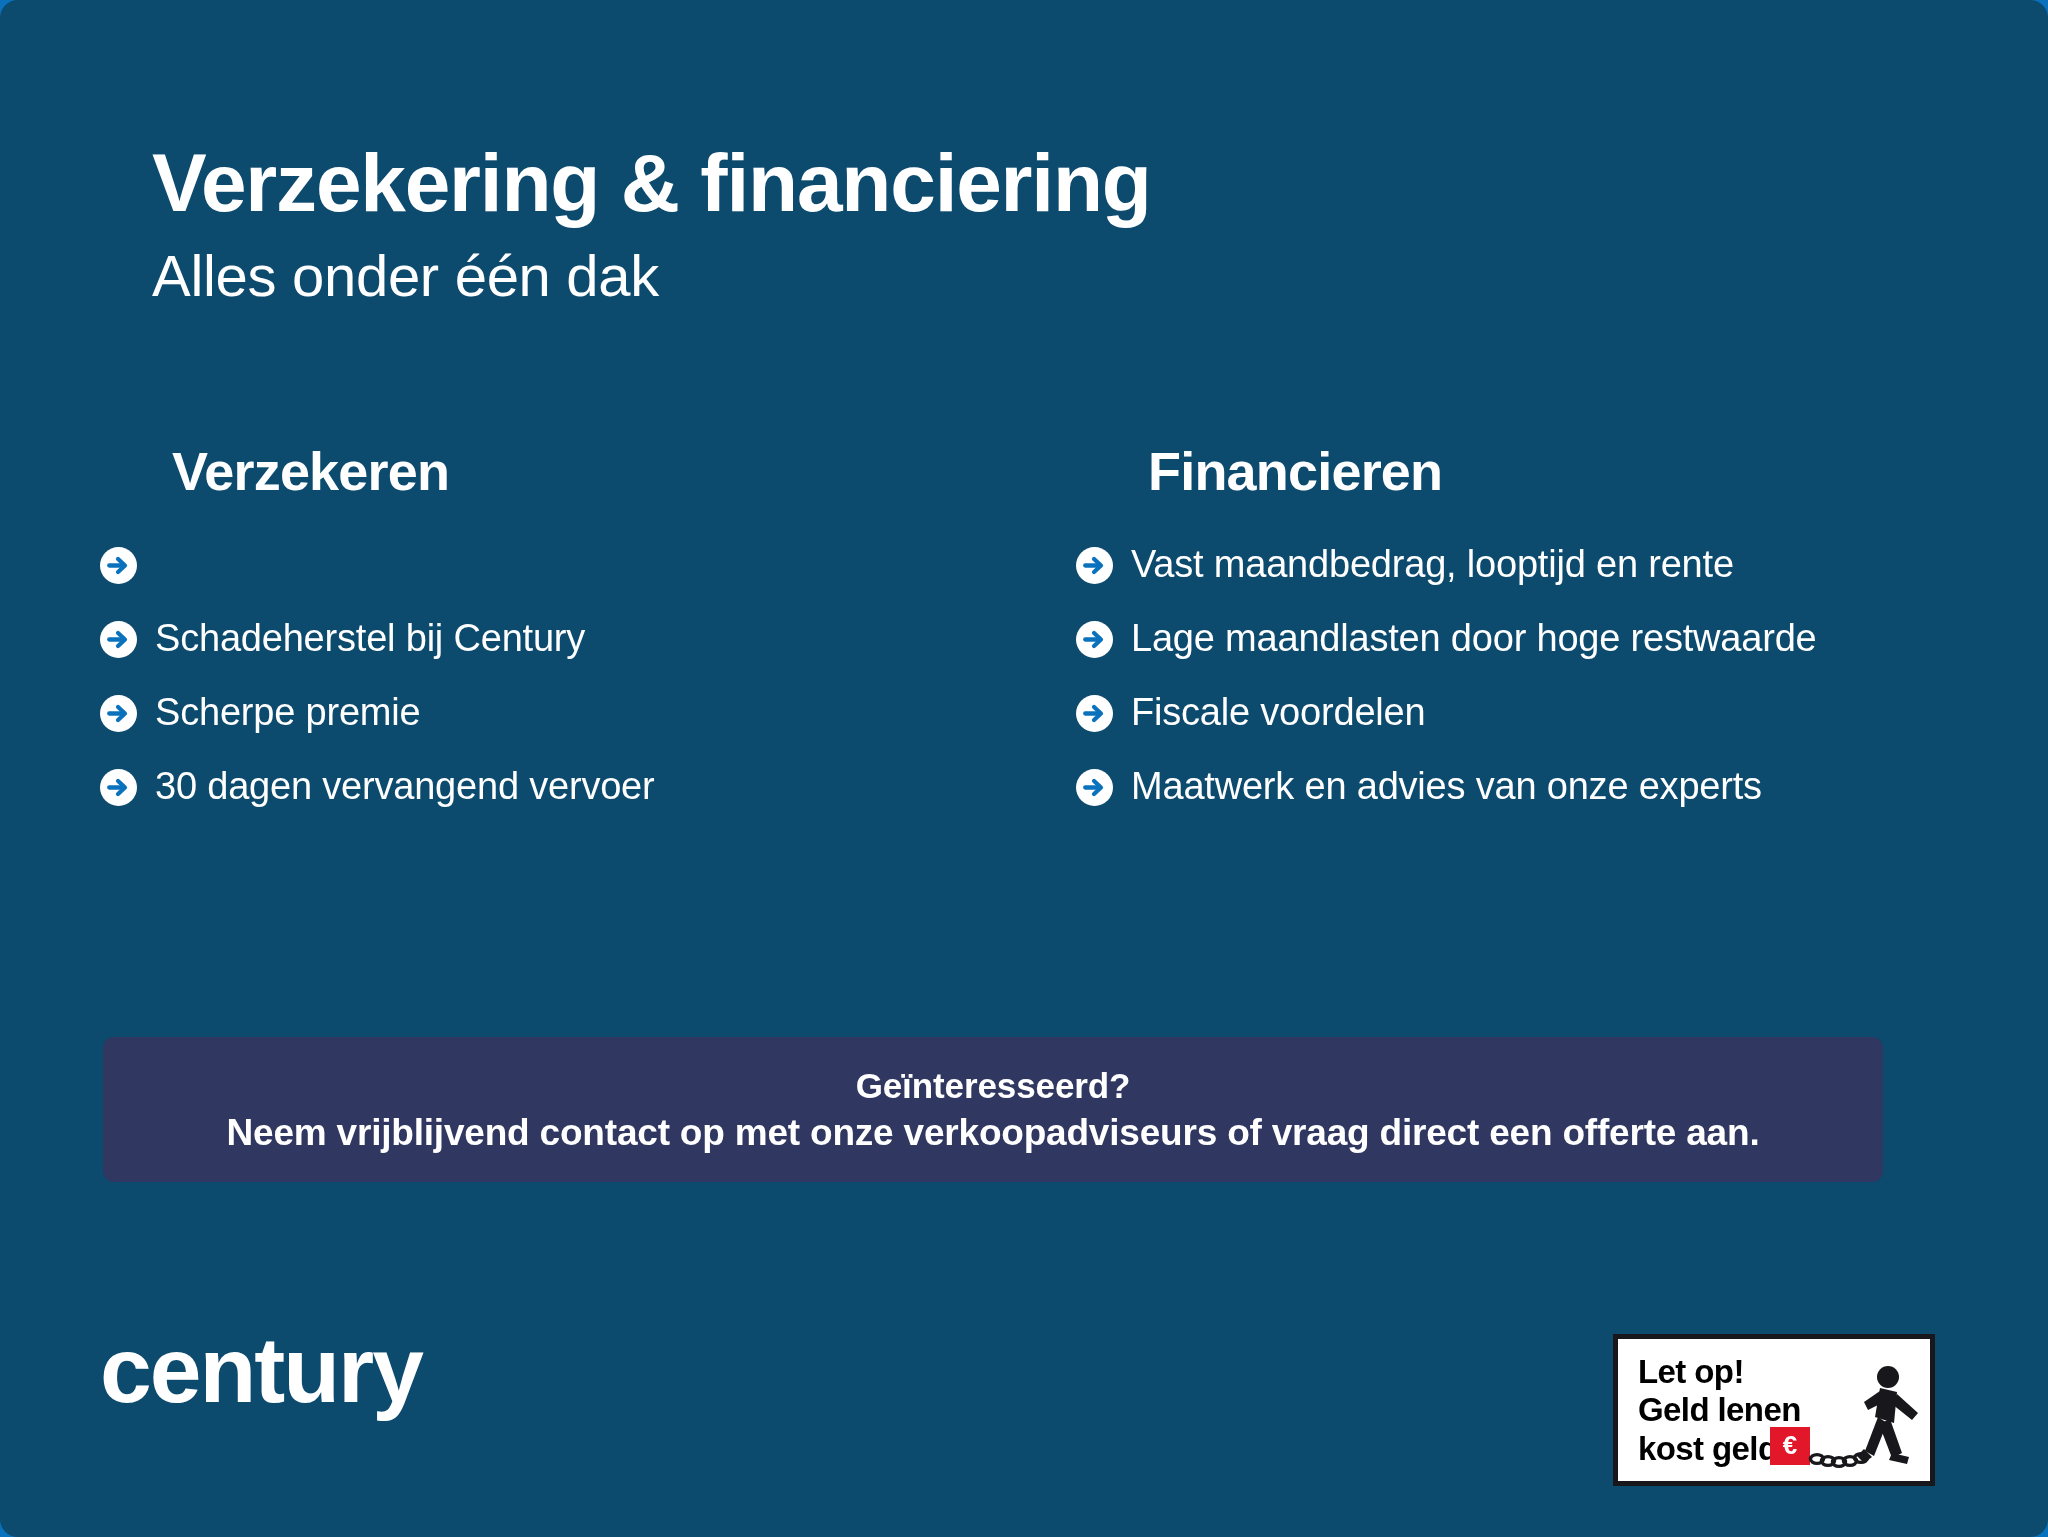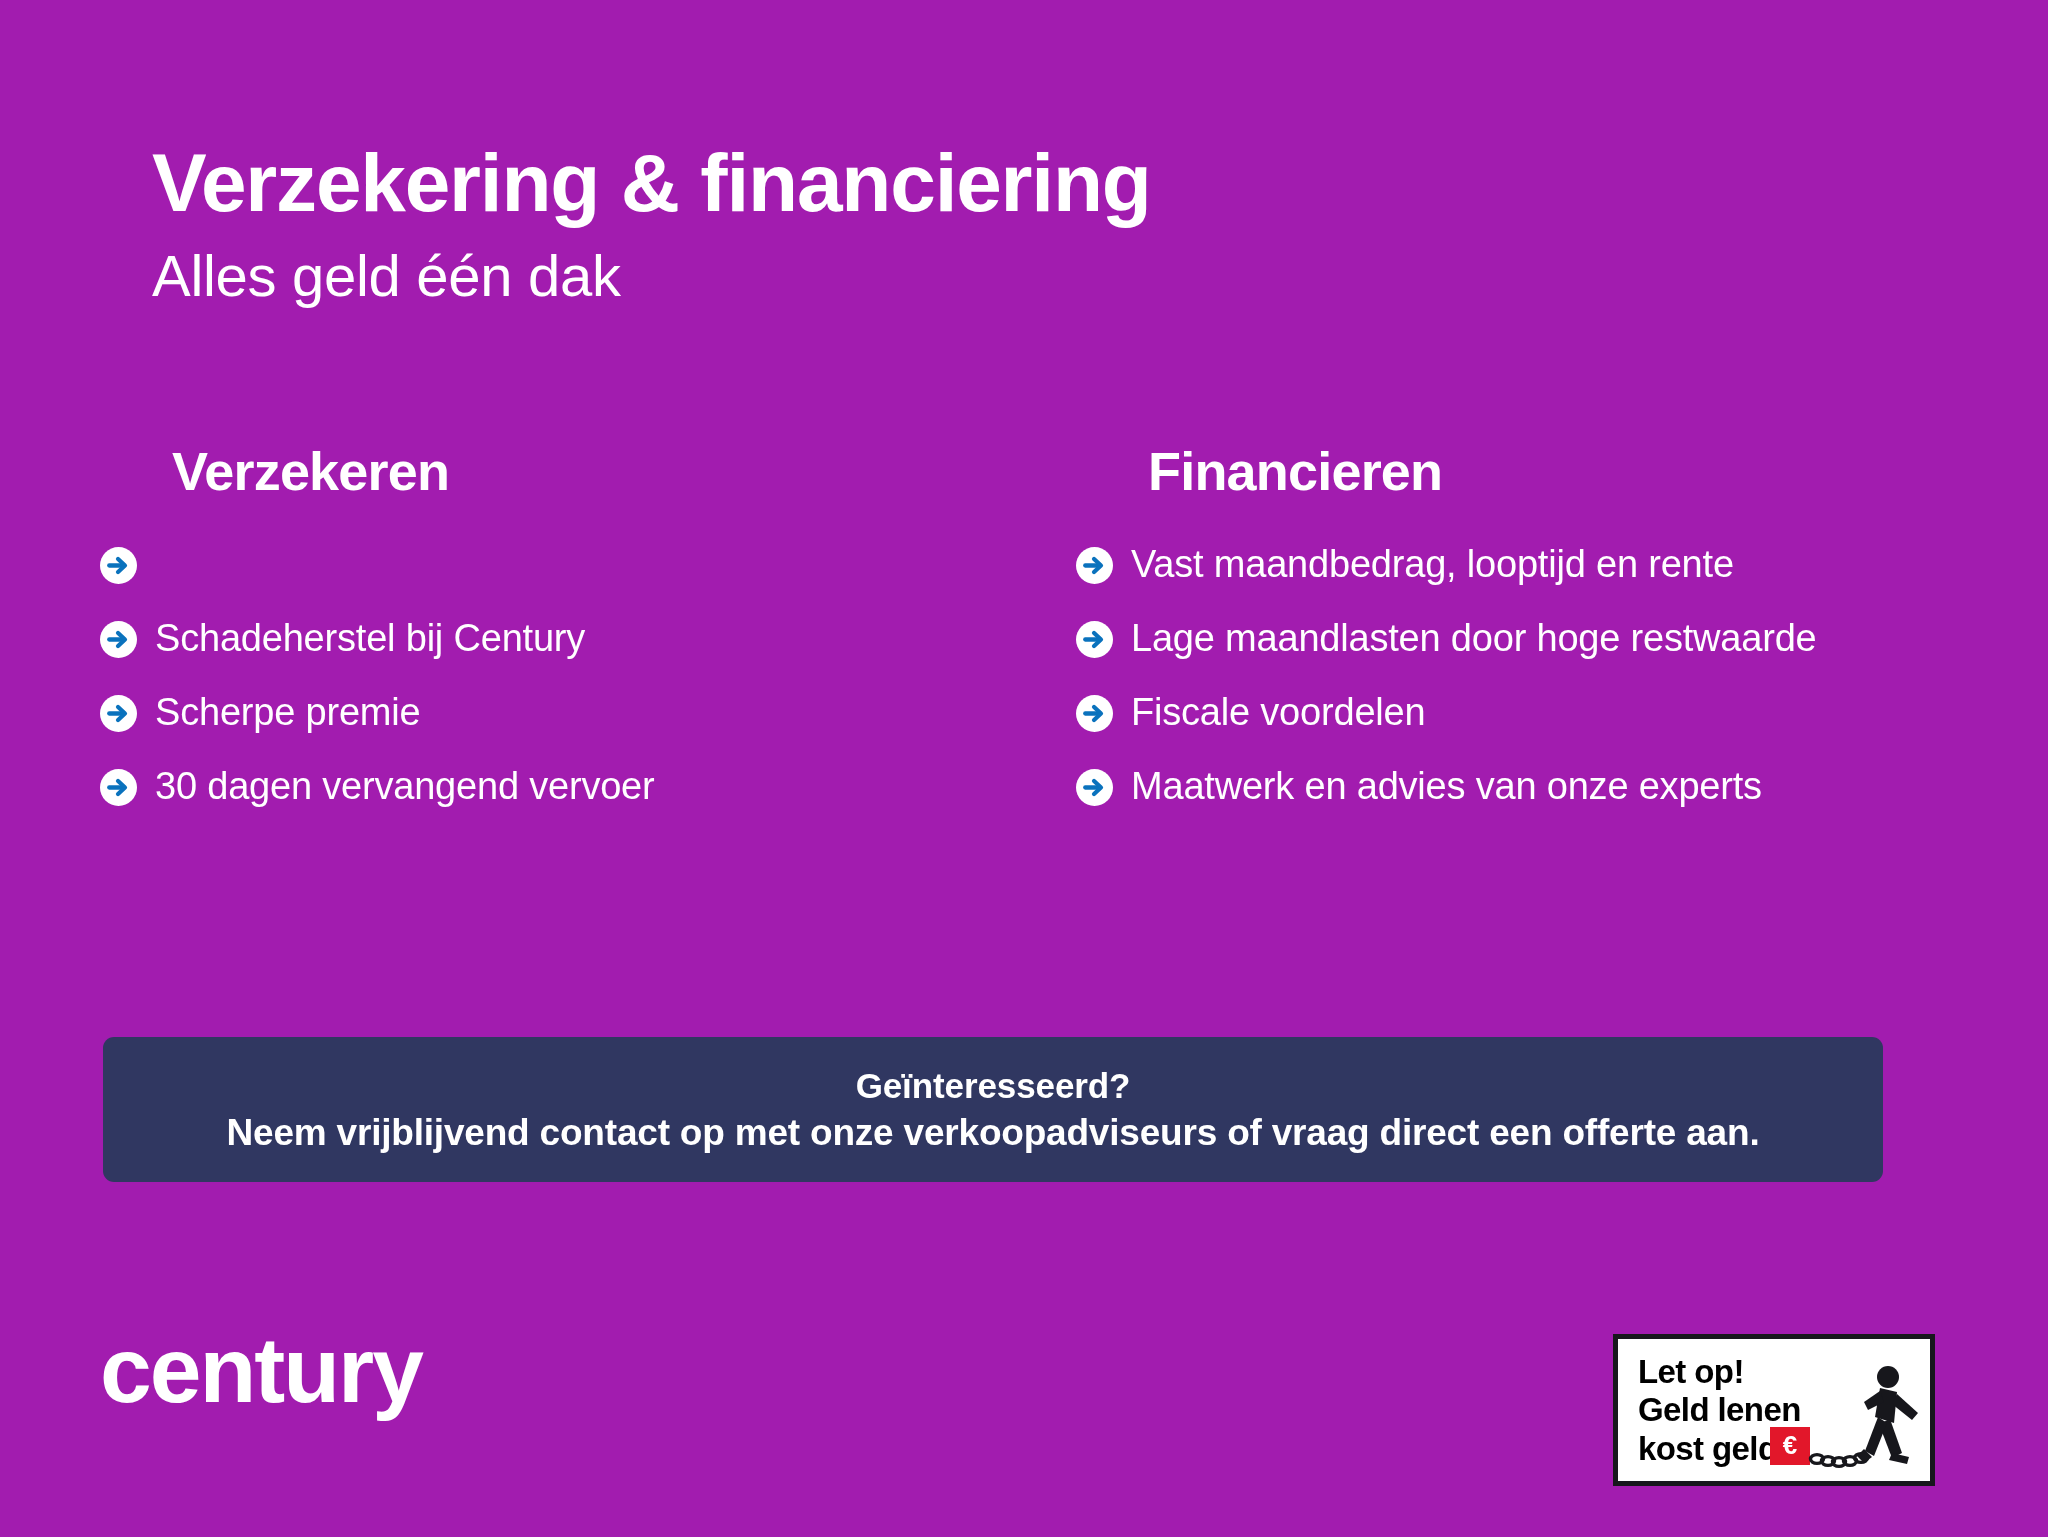--- a/index.html
+++ b/index.html
@@ -15,21 +15,22 @@
     background:#0a72bd;
     font-family:"Liberation Sans", sans-serif;
     color:#ffffff;
     -webkit-font-smoothing:antialiased;
   }
 
   .slide {
     position:relative;
     width:2048px;
     height:1537px;
-    background:#a21caf;
+    background:#0c4a6e;
+    border-radius:18px;
   }
 
   
   .header {
     position:absolute;
     left:152px;
     top:140px;
     width:1800px;
   }
   .title {
@@ -168,21 +169,21 @@
     height:120px;
   }
 </style>
 </head>
 <body>
 
 <div class="slide">
 
   <div class="header">
     <div class="title">Verzekering &amp; financiering</div>
-    <div class="subtitle">Alles geld één dak</div>
+    <div class="subtitle">Alles onder één dak</div>
   </div>
 
   <div class="columns">
 
     <div class="column">
       <div class="col-heading">Verzekeren</div>
       <ul class="bullets">
         <li class="bullet">
           <svg class="arrow-icon" viewBox="0 0 40 40">
             <circle cx="20" cy="20" r="20" fill="#ffffff"></circle>

